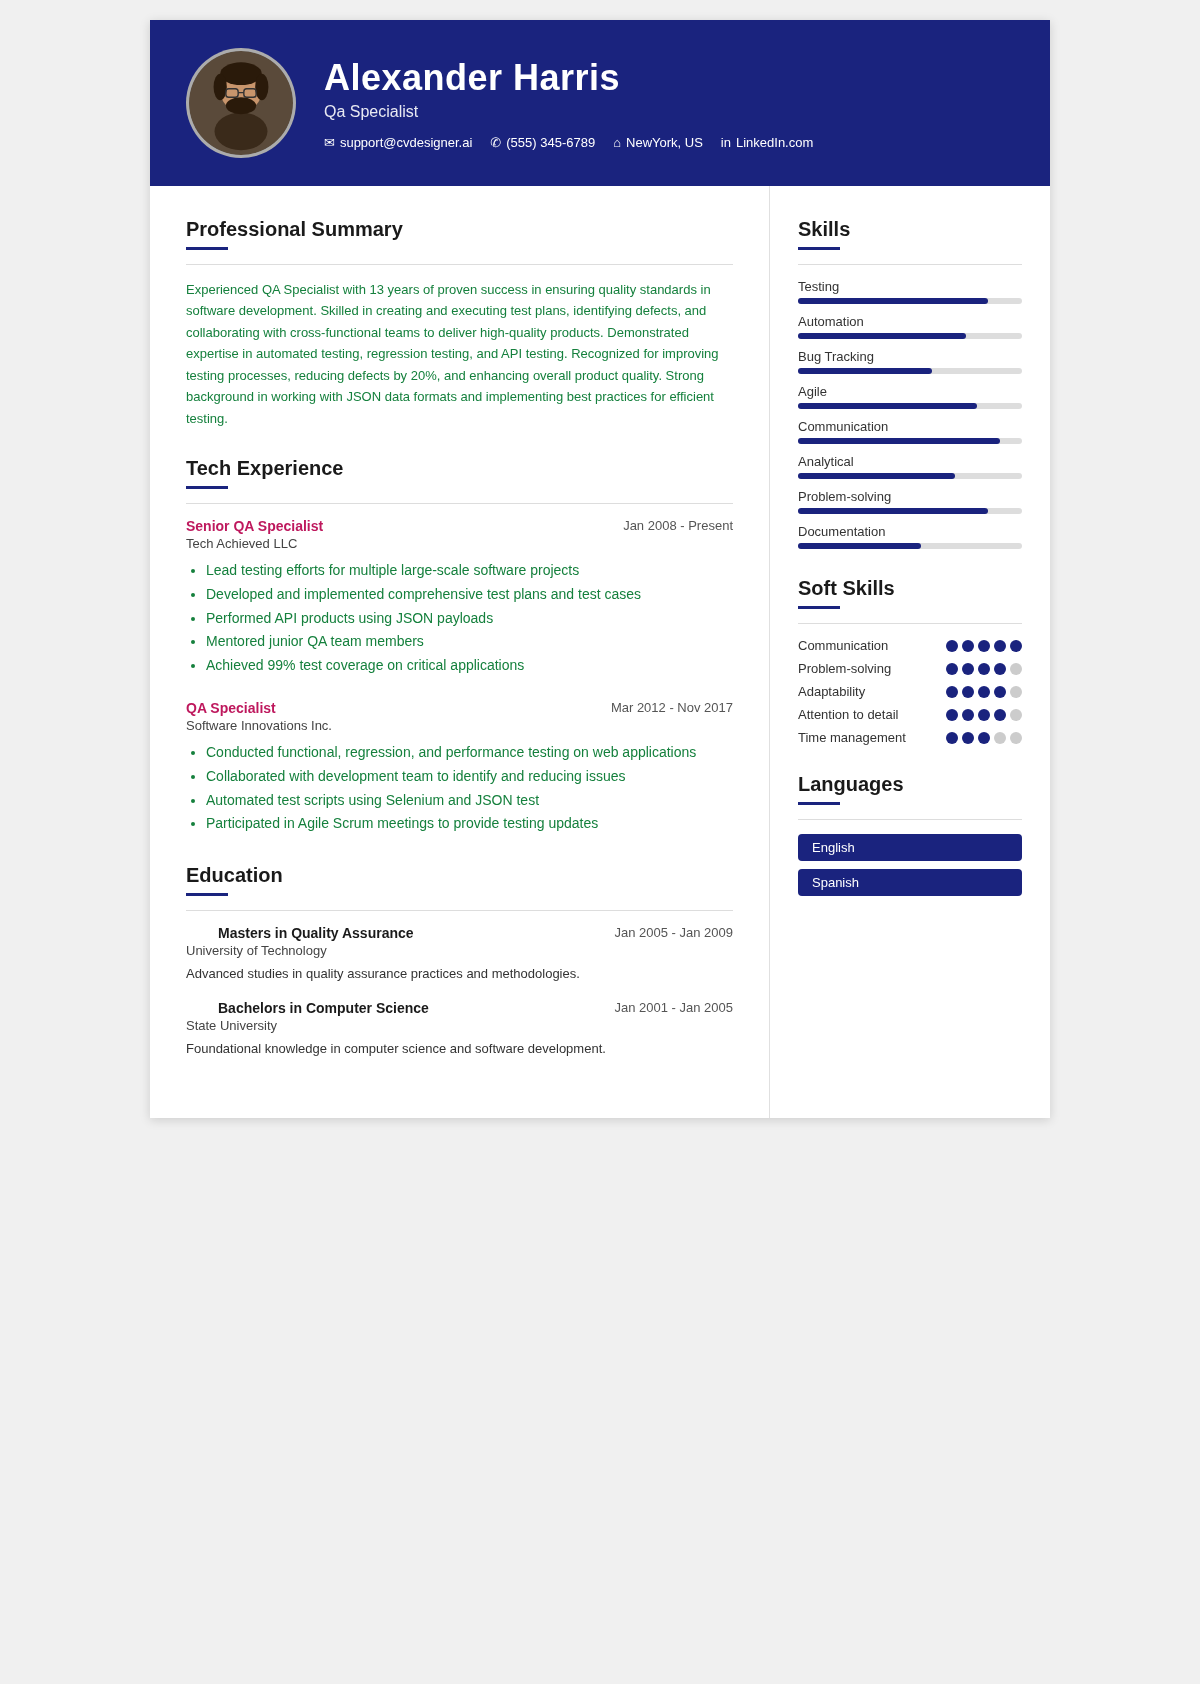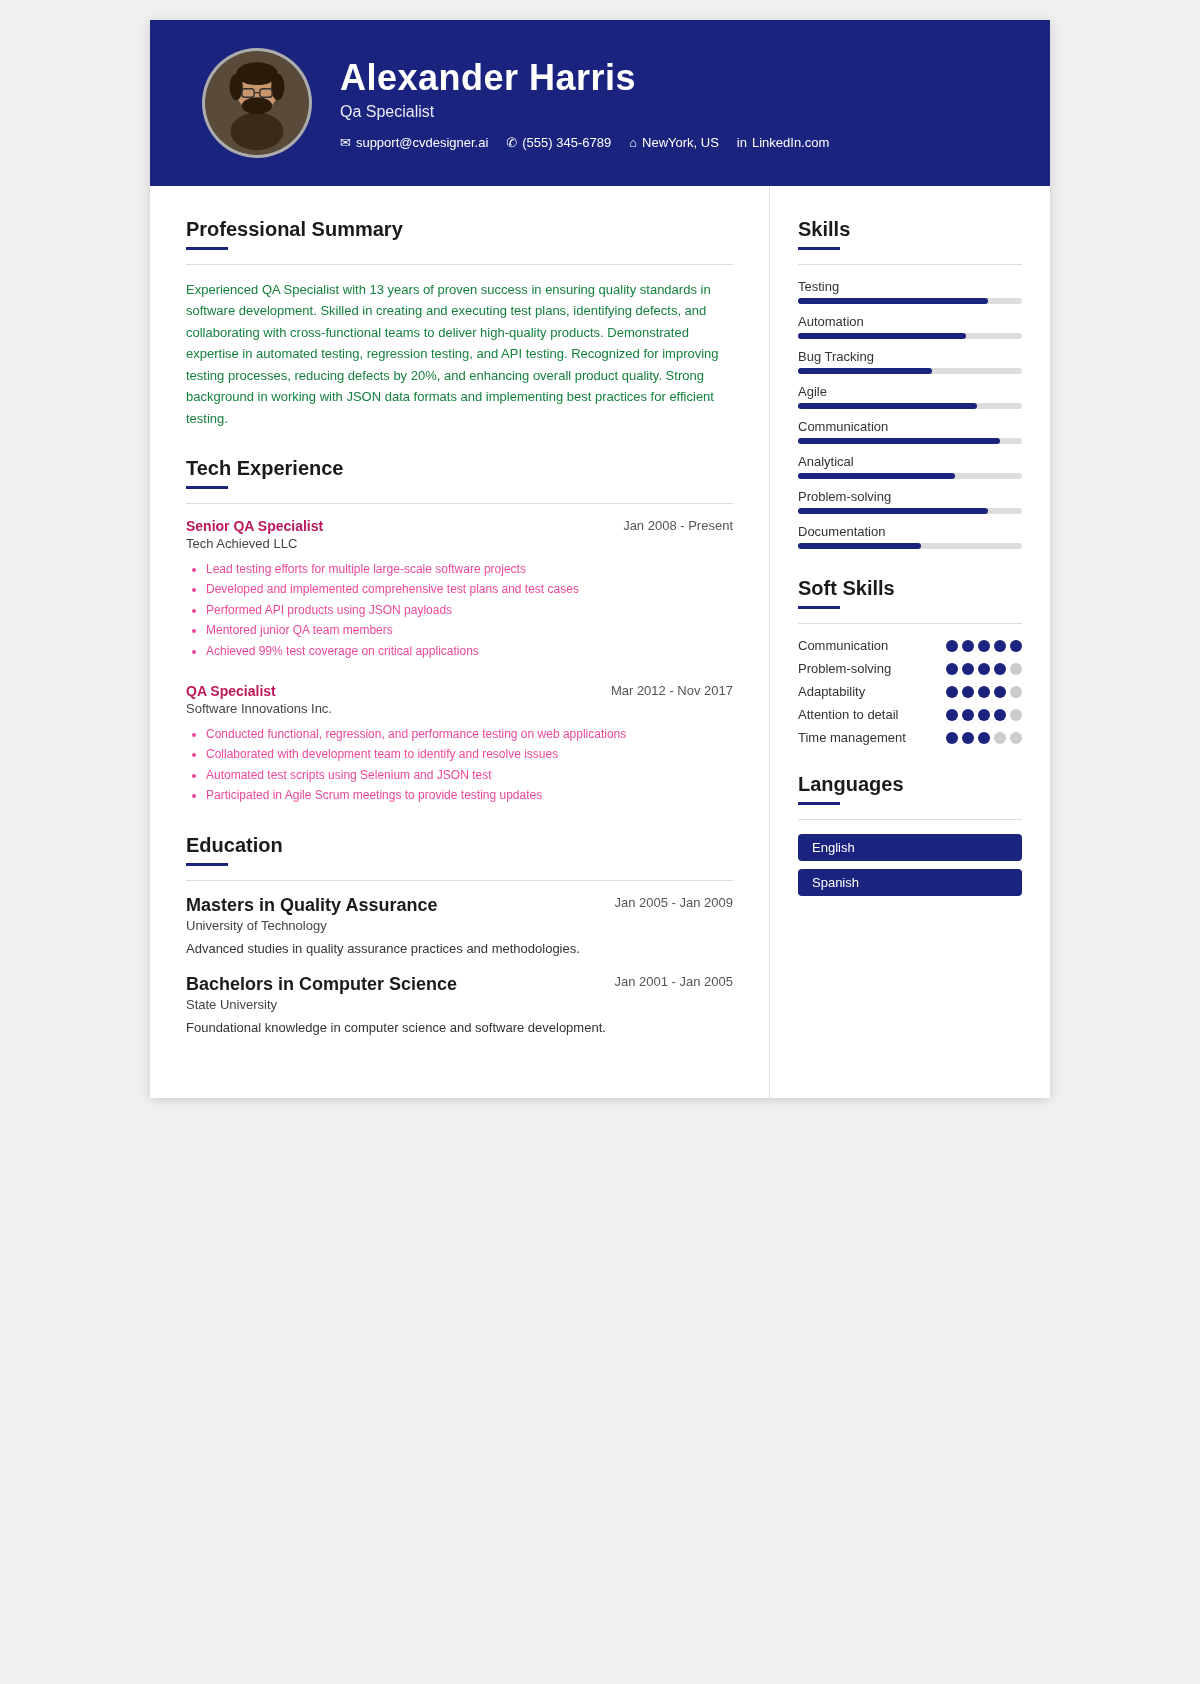--- a/index.html
+++ b/index.html
@@ -12,21 +12,21 @@
     }
     .resume {
       width: 900px;
       background: #fff;
       box-shadow: 0 2px 10px rgba(0,0,0,0.15);
     }
     
     .header {
       background: #1a237e;
       color: #fff;
-      padding: 28px 52px;
+      padding: 28px 36px;
       display: flex;
       align-items: center;
       gap: 28px;
     }
     .avatar {
       width: 110px;
       height: 110px;
       border-radius: 50%;
       overflow: hidden;
       flex-shrink: 0;
@@ -126,37 +126,38 @@
     }
     .job-company {
       font-size: 13px;
       color: #444;
       margin-top: 2px;
       margin-bottom: 8px;
     }
     .job-bullets {
       list-style: disc;
       padding-left: 20px;
-      font-size: 12px;
-      color: #ec4899;
+      font-size: 14px;
+      color: #15803d;
       line-height: 1.7;
     }
     
     .edu-item {
       margin-bottom: 16px;
     }
     .edu-header {
       display: flex;
       justify-content: space-between;
       align-items: flex-start;
     }
     .edu-degree {
-      font-size: 18px;
+      font-size: 14px;
       font-weight: bold;
       color: #1a1a1a;
+      margin-left: 32px;
     }
     .edu-date {
       font-size: 13px;
       color: #555;
       white-space: nowrap;
     }
     .edu-school {
       font-size: 13px;
       color: #444;
       margin-top: 2px;
@@ -310,21 +311,21 @@
         </div>
 
         <div class="job">
           <div class="job-header">
             <span class="job-title">QA Specialist</span>
             <span class="job-date">Mar 2012 - Nov 2017</span>
           </div>
           <div class="job-company">Software Innovations Inc.</div>
           <ul class="job-bullets">
             <li>Conducted functional, regression, and performance testing on web applications</li>
-            <li>Collaborated with development team to identify and resolve issues</li>
+            <li>Collaborated with development team to identify and reducing issues</li>
             <li>Automated test scripts using Selenium and JSON test</li>
             <li>Participated in Agile Scrum meetings to provide testing updates</li>
           </ul>
         </div>
       </div>
 
       <div class="section">
         <div class="section-title">Education</div>
         <div class="section-underline"></div>
         <hr class="section-divider">

